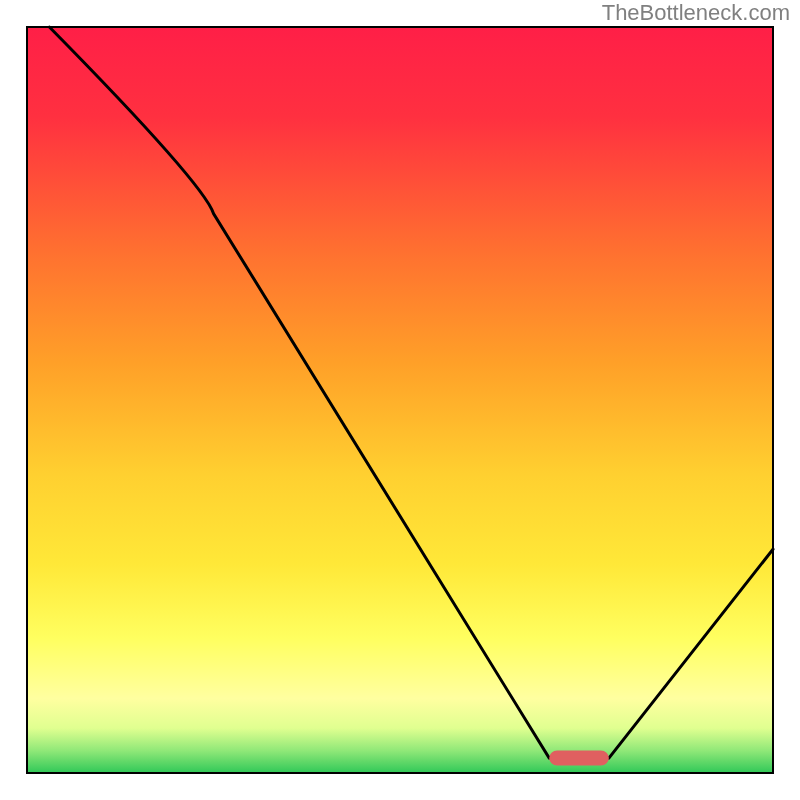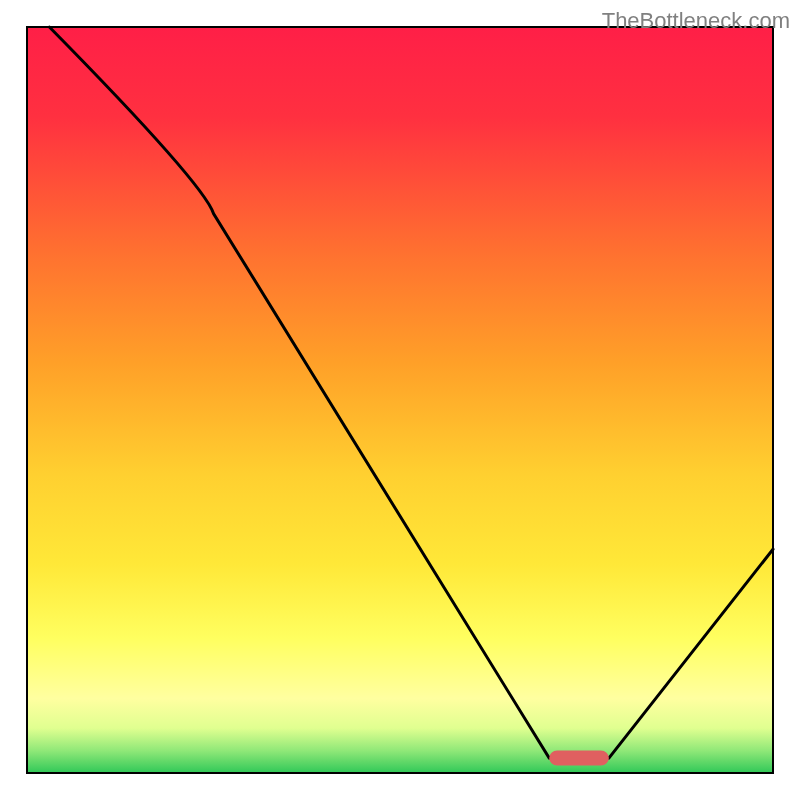--- a/index.html
+++ b/index.html
@@ -11,21 +11,21 @@
     font-family: Arial, sans-serif;
   }
   .chart-container {
     width: 800px;
     height: 800px;
     position: relative;
     background: #fff;
   }
   .watermark {
     position: absolute;
-    top: 8px;
+    top: 0px;
     right: 10px;
     color: #808080;
     font-size: 22px;
     font-weight: normal;
     z-index: 5;
   }
   svg {
     display: block;
   }
 </style>

